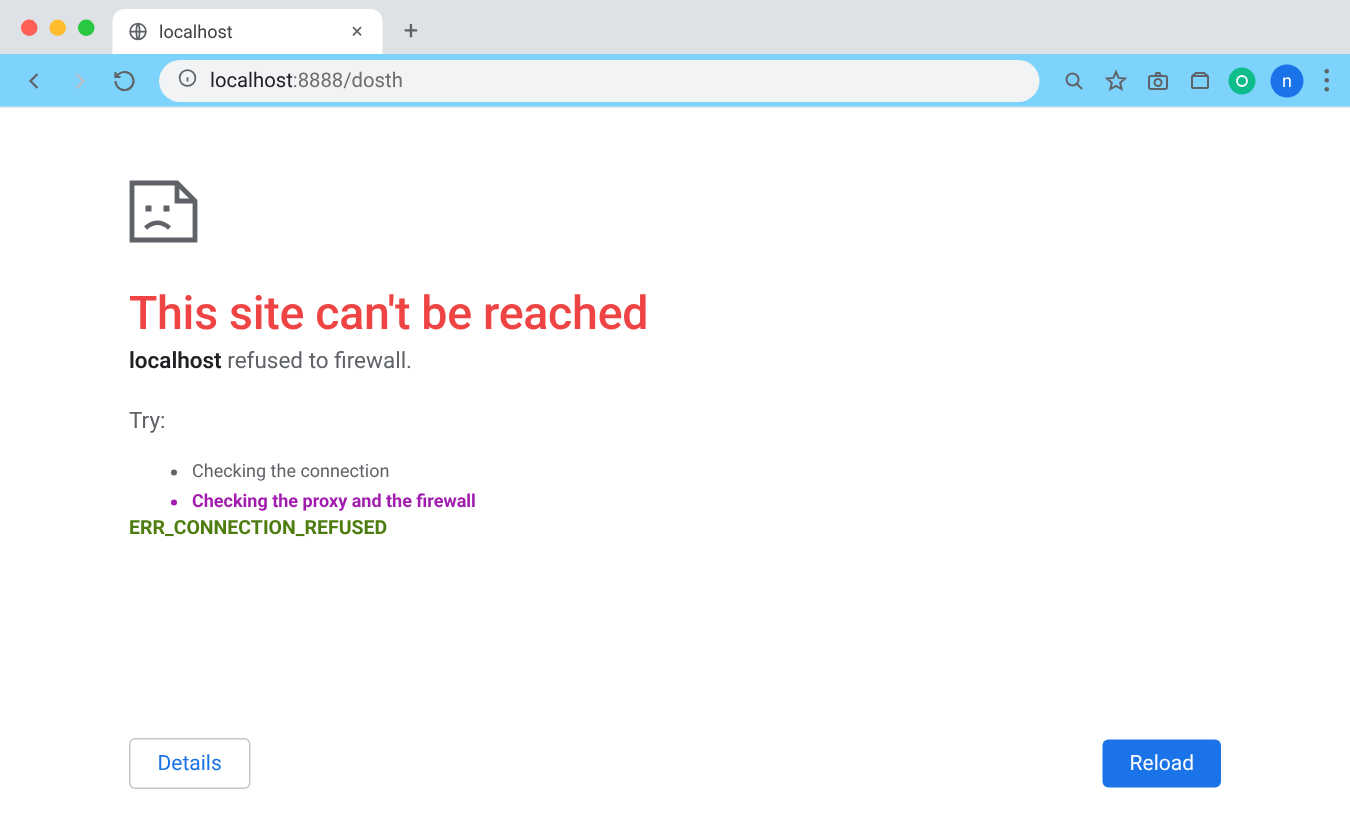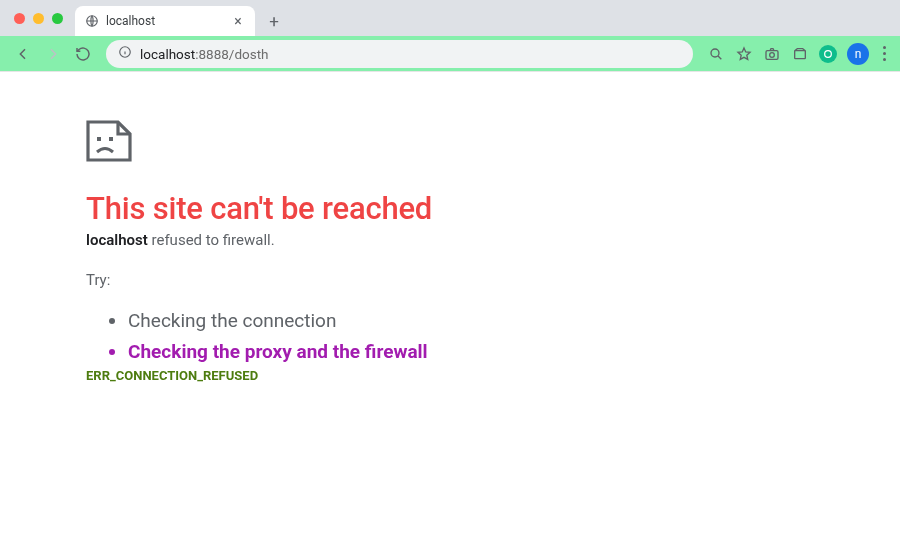--- a/index.html
+++ b/index.html
@@ -69,21 +69,21 @@
       justify-content: center;
       color: #5f6368;
       font-size: 17px;
       margin-left: 6px;
       margin-bottom: 2px;
       cursor: pointer;
     }
     
     .toolbar {
       height: 36px;
-      background: #86efac;
+      background: #7dd3fc;
       border-bottom: 1px solid #e6e6e6;
       display: flex;
       align-items: center;
       padding: 0 10px;
       gap: 4px;
     }
     .nav-btn {
       width: 26px;
       height: 26px;
       display: flex;
@@ -184,21 +184,21 @@
     }
     .error-msg strong { color: #202124; font-weight: 600; }
     .try-label {
       font-size: 15px;
       color: #5f6368;
       margin-bottom: 10px;
     }
     .suggestions {
       list-style: disc;
       padding-left: 42px;
-      font-size: 19px;
+      font-size: 12px;
       color: #5f6368;
       line-height: 1.65;
       margin-top: 16px;
     }
     .suggestions li.link { color: #a21caf; cursor: pointer; font-weight: bold; }
     .error-code {
       font-size: 13px;
       color: #4d7c0f;
       font-weight: bold;
     }
@@ -342,13 +342,17 @@
       <strong>localhost</strong><span> refused to firewall.</span>
     </p>
     <p class="try-label">Try:</p>
     <ul class="suggestions">
       <li>Checking the connection</li>
       <li class="link">Checking the proxy and the firewall</li>
     </ul>
     <p class="error-code">ERR_CONNECTION_REFUSED</p>
   </div>
 
+  <div class="button-row">
+    <button class="btn btn-secondary">Details</button>
+    <button class="btn btn-primary">Reload</button>
+  </div>
 </div>
 
 </body></html>

